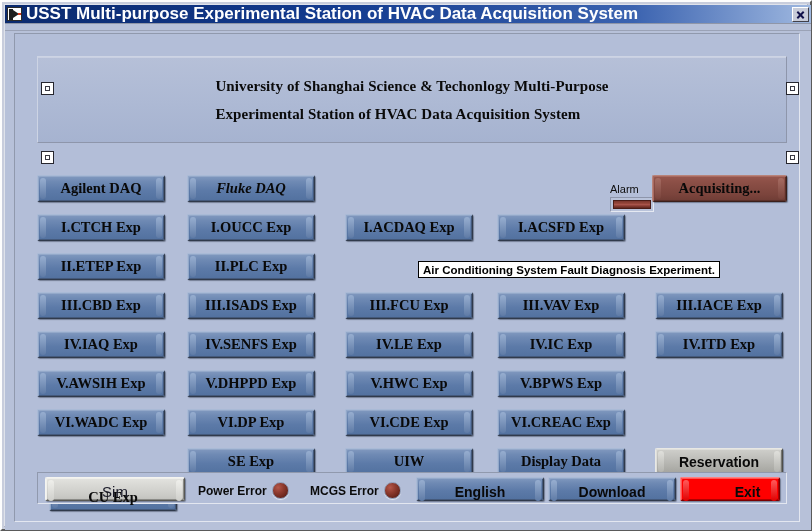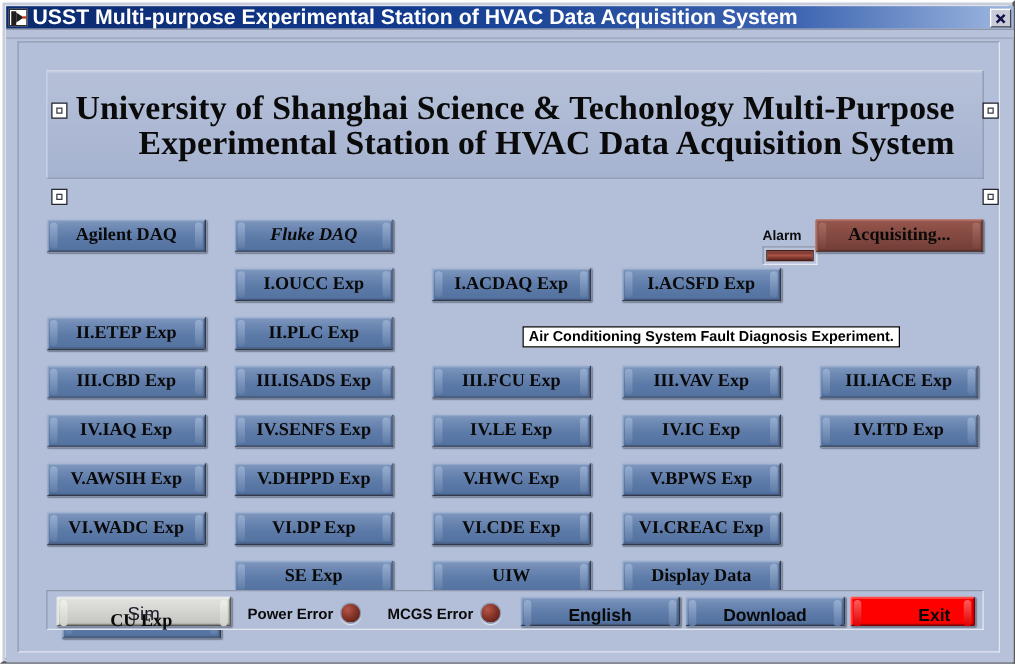--- a/index.html
+++ b/index.html
@@ -84,22 +84,22 @@
     position:absolute;left:22px;top:22px;width:750px;height:87px;
     box-sizing:border-box;
     background:linear-gradient(to bottom,#b6c0d8 0%,#adb9d4 55%,#a6b3d0 100%);
     border:1px solid;
     border-color:#cdd4e4 #8e96ab #8e96ab #cdd4e4;
     display:flex;align-items:center;justify-content:center;
     box-shadow:inset 0 1px 0 #c9d0e2;
   }
   #header-text{
     font-family:"Liberation Serif", serif;
-    font-weight:bold;font-size:27px;color:#0a0a0a;
-    text-align:right;line-height:28px;letter-spacing:0.1px;
+    font-weight:bold;font-size:15px;color:#0a0a0a;
+    text-align:left;line-height:28px;letter-spacing:0.1px;
   }
   .sel-handle{
     position:absolute;width:11px;height:11px;box-sizing:border-box;
     background:#ffffff;border:2px solid #ffffff;outline:1px solid #26262e;
     z-index:6;
   }
   .sel-handle:after{
     content:"";position:absolute;left:1px;top:1px;right:1px;bottom:1px;
     border:1px solid #3a3a44;
   }
@@ -163,21 +163,21 @@
     font-family:"Liberation Sans", sans-serif;font-weight:normal;font-size:15px;color:#1a1a28;
   }
   .btn.lightgray:before{background:linear-gradient(to bottom,#efefeb,#cfcfcb);}
   .btn.lightgray:after{background:linear-gradient(to bottom,#efefeb,#cfcfcb);}
 
   .btn.sans{font-family:"Liberation Sans", sans-serif;font-size:14px;}
 
   
   #alarm-label{
     position:absolute;left:595px;top:149px;
-    font-family:"Liberation Sans", sans-serif;font-size:11px;font-weight:bold;color:#0d0d0d;text-align:center;
+    font-family:"Liberation Sans", sans-serif;font-size:11px;font-weight:normal;color:#0d0d0d;text-align:center;
   }
   #alarm-led{
     position:absolute;left:595px;top:163px;width:44px;height:15px;
     box-sizing:border-box;background:#b9c3da;
     border:1px solid;border-color:#8e96ab #e5e9f2 #e5e9f2 #8e96ab;
     padding:2px;
   }
   #alarm-led .fill{
     width:100%;height:100%;box-sizing:border-box;
     background:linear-gradient(to bottom,#7a352c 0%,#96463a 35%,#a8544a 50%,#8a3e34 70%,#5e251e 100%);
@@ -260,20 +260,23 @@
         <div class="btn" style="left:22px;top:141px;width:128px;">
             <span>Agilent DAQ</span>
           </div>
         <div class="btn" style="left:172px;top:141px;width:128px;font-style:italic;">
             <span>Fluke DAQ</span>
           </div>
         <div class="btn darkred" style="left:637px;top:141px;width:135px;">
             <span>Acquisiting...</span>
           </div>
 
+        <div class="btn" style="left:22px;top:180px;width:128px;">
+            <span>I.CTCH Exp</span>
+          </div>
         <div class="btn" style="left:172px;top:180px;width:128px;">
             <span>I.OUCC Exp</span>
           </div>
         <div class="btn" style="left:330px;top:180px;width:128px;">
             <span>I.ACDAQ Exp</span>
           </div>
         <div class="btn" style="left:482px;top:180px;width:128px;">
             <span>I.ACSFD Exp</span>
           </div>
 
@@ -346,20 +349,23 @@
             <span>CU Exp</span>
           </div>
         <div class="btn" style="left:172px;top:414px;width:128px;">
             <span>SE Exp</span>
           </div>
         <div class="btn" style="left:330px;top:414px;width:128px;">
             <span>UIW</span>
           </div>
         <div class="btn" style="left:482px;top:414px;width:128px;">
             <span>Display Data</span>
+          </div>
+        <div class="btn gray sans" style="left:640px;top:414px;width:128px;">
+            <span>Reservation</span>
           </div>
       </div>
 
       <div id="tooltip">
           <span>Air Conditioning System Fault Diagnosis Experiment.</span>
         </div>
 
       <div id="bottom-bar">
         <div class="btn lightgray bb-btn" style="left:7px;width:140px;">
             <span>Sim</span>

